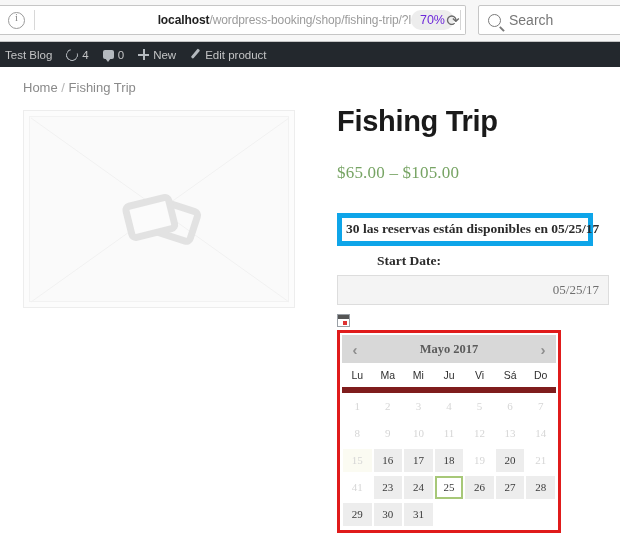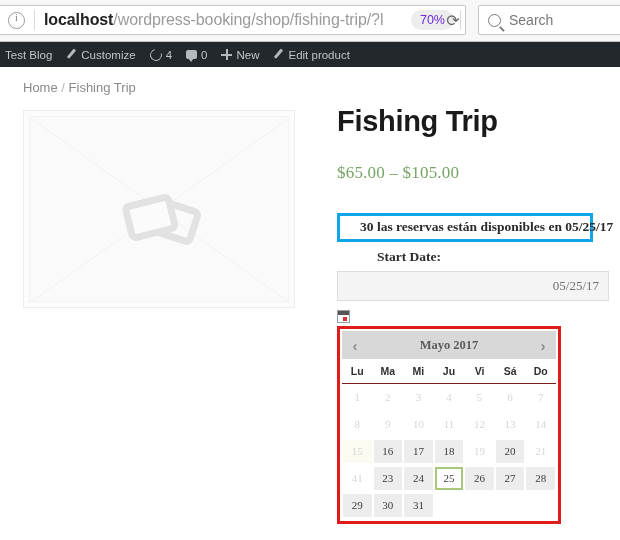--- a/index.html
+++ b/index.html
@@ -27,22 +27,22 @@
     width:15px;height:15px;border:1.4px solid #9a9a9a;border-radius:50%;
     margin-left:8px;flex:0 0 auto;position:relative;
   }
   .info-icon::after{
     content:"i";position:absolute;left:0;right:0;top:-2px;
     text-align:center;font-size:11px;color:#8a8a8a;
     font-family:"Liberation Serif", serif;
   }
   .url-div{width:1px;height:20px;background:#d8d8d8;margin:0 9px;flex:0 0 auto;}
   .url-text{
-    font-size:16px;color:#9b9b9b;white-space:nowrap;overflow:hidden;
-    flex:1 1 auto;letter-spacing:-.1px;
+    font-size:12px;color:#9b9b9b;white-space:nowrap;overflow:hidden;
+    flex:1 1 auto;letter-spacing:-.1px;text-align:right;
   }
   .url-text b{color:#222;font-weight:bold;}
   .zoom-pill{
     flex:0 0 auto;margin-right:6px;
     background:#ededed;border-radius:10px;
     font-size:12.5px;color:#6d28d9;padding:3px 9px;
   }
   .chrome-div{width:1px;height:20px;background:#d5d5d5;flex:0 0 auto;margin-right:4px;}
   .reload{
     flex:0 0 auto;width:26px;text-align:center;font-size:16px;color:#6a6a6a;
@@ -125,21 +125,21 @@
     font-size:29px;font-weight:bold;color:#1a1a1a;letter-spacing:-.3px;
     margin:0;padding-top:40px;line-height:1;
   }
   .price{
     font-size:17px;color:#77a464;margin-top:27px;
     font-family:"Liberation Serif", serif;letter-spacing:.2px;
   }
 
   .avail-wrap{position:relative;margin-top:30px;}
   .avail-box{
-    border:3px solid #0ea5e9;display:inline-block;padding:3px 6px 4px 20px;
+    border:5px solid #0ea5e9;display:inline-block;padding:3px 6px 4px 4px;
     box-sizing:border-box;width:256px;
   }
   .avail-text{
     font-size:13.5px;color:#2b2b2b;font-weight:bold;white-space:nowrap;
     font-family:"Liberation Serif", serif;
   }
 
   .field-label{
     font-size:13.5px;font-weight:bold;color:#2b2b2b;margin-top:7px;
     font-family:"Liberation Serif", serif;
@@ -177,22 +177,22 @@
   }
   .dp-prev,.dp-next{
     position:absolute;top:0;height:28px;width:22px;
     display:flex;align-items:center;justify-content:center;
     color:#8e8e8e;font-size:15px;font-weight:bold;
   }
   .dp-prev{left:2px;}
   .dp-next{right:2px;}
   table.dp-grid{border-collapse:collapse;width:100%;table-layout:fixed;}
   table.dp-grid th{
-    font-size:10.5px;color:#2f2f2f;font-weight:bold;height:22px;
-    border-bottom:1px solid #7f1d1d;text-align:center;
+    font-size:10.5px;color:#2f2f2f;font-weight:normal;height:22px;
+    border-bottom:6px solid #7f1d1d;text-align:center;
     font-family:"Liberation Sans", sans-serif;
   }
   table.dp-grid td{
     height:25px;text-align:center;padding:1px;border:none;
     background:#ffffff;
   }
   .cell{
     display:block;height:23px;line-height:23px;font-size:11px;
     color:#666;background:transparent;
     font-family:"Liberation Serif", serif;
@@ -222,24 +222,20 @@
 
   <div class="searchbar">
     <span class="mag"></span>
     <span class="search-ph">Search</span>
   </div>
 </div>
 
 <div class="adminbar">
   <div class="ab-item">
     <span>Test Blog</span>
-  </div>
-  <div class="ab-item">
-    <span class="pencil"></span>
-    <span>Customize</span>
   </div>
   <div class="ab-item">
     <span class="ring"></span>
     <span>4</span>
   </div>
   <div class="ab-item">
     <span class="bubble"></span>
     <span>0</span>
   </div>
   <div class="ab-item">

